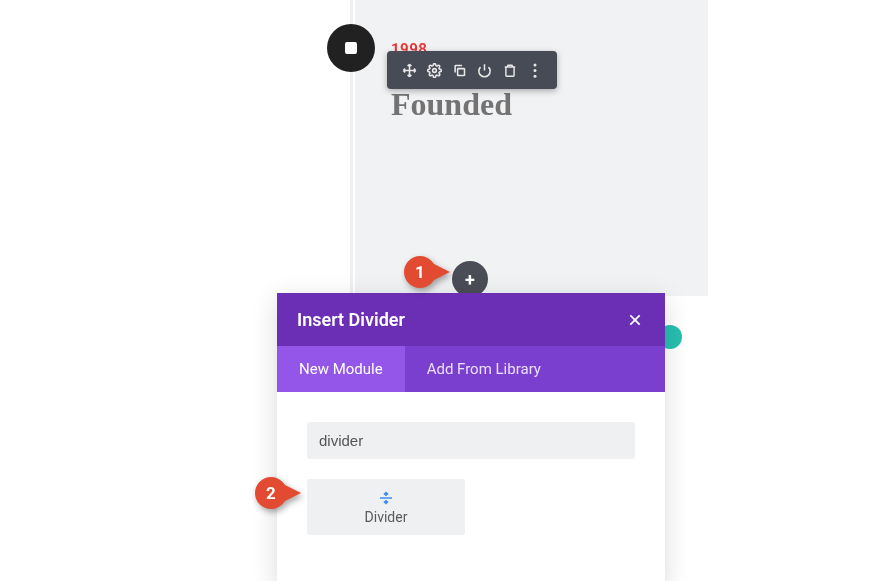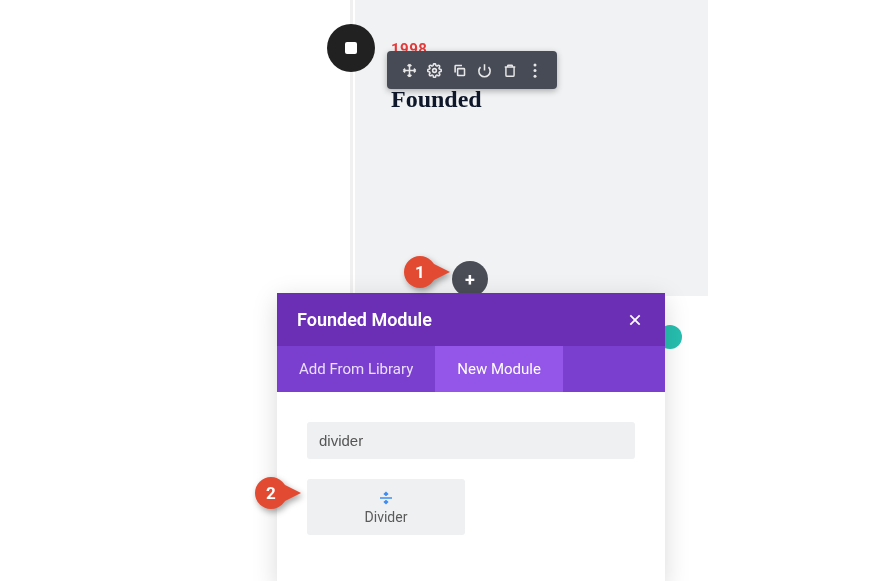--- a/index.html
+++ b/index.html
@@ -48,23 +48,23 @@
   }
 
   .year {
     color: #e63a3a;
     font-weight: 700;
     font-size: 15px;
     letter-spacing: 0.5px;
     margin-bottom: 28px;
   }
   .heading {
-    color: #0f172a;
+    color: #737373;
     font-weight: 800;
-    font-size: 24px;
+    font-size: 32px;
     font-family: Georgia, "Times New Roman", serif;
     margin-bottom: 10px;
   }
   .bodytext {
     color: #666;
     font-size: 17px;
     line-height: 1.45;
   }
 
   
@@ -272,31 +272,31 @@
 </div>
 
 <div class="add-circle">
   <span>+</span>
 </div>
 
 <div class="teal-peek"></div>
 
 <div class="modal">
   <div class="modal-header">
-    <span>Founded Module</span>
+    <span>Insert Divider</span>
     <span class="modal-close">
       <svg width="14" height="14" viewBox="0 0 24 24" fill="none" stroke="currentColor" stroke-width="3">
           <line x1="4" y1="4" x2="20" y2="20"></line>
           <line x1="20" y1="4" x2="4" y2="20"></line>
         </svg>
     </span>
   </div>
   <div class="modal-tabs">
+    <div class="modal-tab active">New Module</div>
     <div class="modal-tab">Add From Library</div>
-    <div class="modal-tab active">New Module</div>
   </div>
   <div class="modal-body">
     <input class="search-input" type="text" value="divider" style="">
     <div class="module-tile">
       <div class="tile-icon">
         <svg width="16" height="14" viewBox="0 0 24 20" fill="none" stroke="#3f8df2" stroke-width="2.5" style="margin:0 auto;">
             <path d="M12 2v5M12 13v5M9 5l3-3 3 3M9 15l3 3 3-3M3 10h18"></path>
           </svg>
       </div>
       <div class="tile-label">Divider</div>

